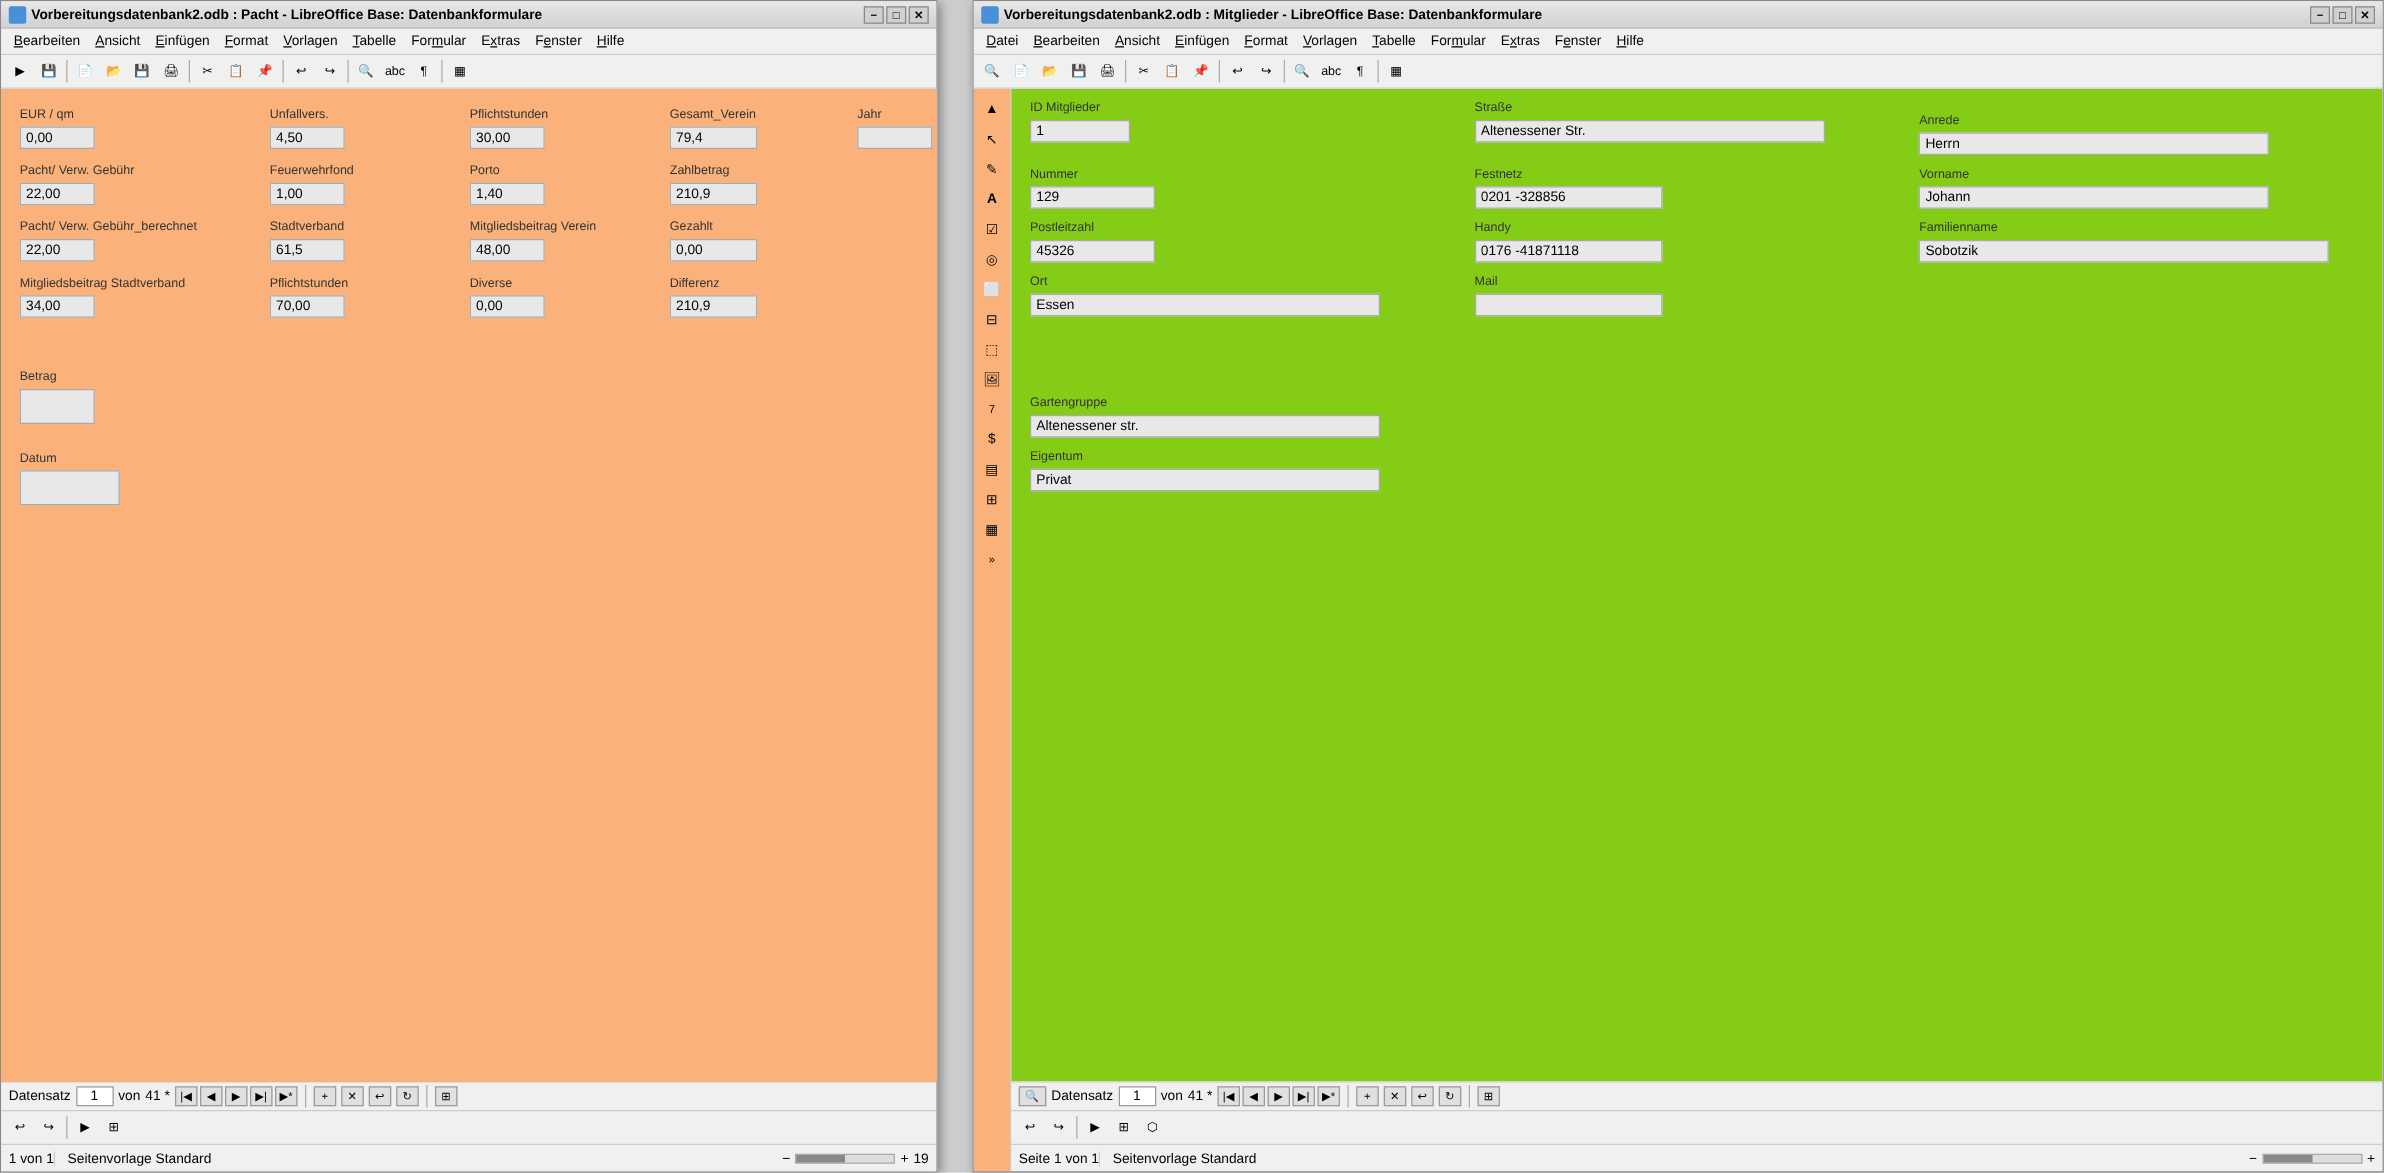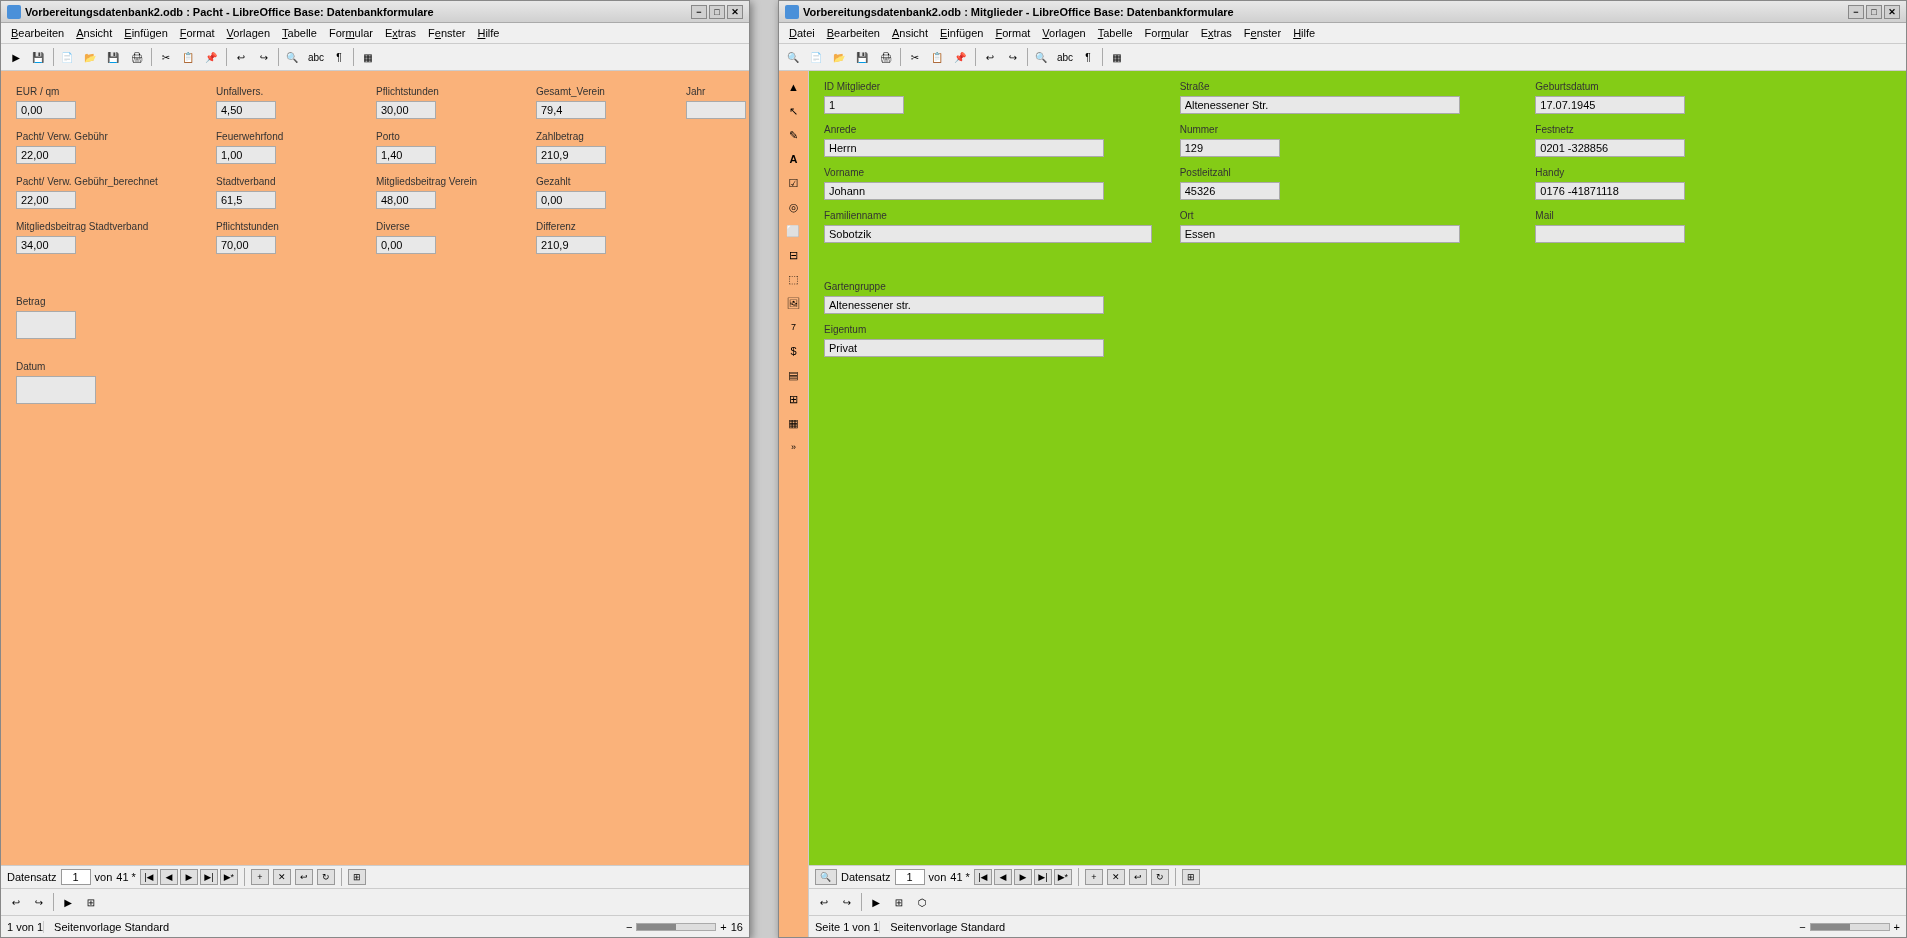--- a/index.html
+++ b/index.html
@@ -463,21 +463,21 @@
 
   <div class="status-bar-bottom">
     <span class="status-section">1 von 1</span>
     <span>Seitenvorlage Standard</span>
     <div class="zoom-bar">
       <span>−</span>
       <div style="width:80px;height:8px;background:#ddd;border:1px solid #aaa;position:relative;">
         <div style="width:50%;height:100%;background:#888;"></div>
       </div>
       <span>+</span>
-      <span>16</span>
+      <span>19</span>
     </div>
   </div>
 </div>
 
 <div class="window" id="win2">
 
   <div class="title-bar">
     <div class="title-bar-left">
       <span class="title-bar-icon"></span>
       <span>Vorbereitungsdatenbank2.odb : Mitglieder - LibreOffice Base: Datenbankformulare</span>
@@ -549,24 +549,20 @@
       <div class="win2-form-canvas">
 
         <div class="field-container">
           <span class="field-label">ID Mitglieder</span>
           <input class="field-input" type="text" value="1" style="width: 80px;">
         </div>
         <div class="field-container">
           <span class="field-label">Straße</span>
           <input class="field-input" type="text" value="Altenessener Str." style="width: 280px;">
         </div>
-        <div class="field-container">
-          <span class="field-label">Geburtsdatum</span>
-          <input class="field-input" type="text" value="17.07.1945" style="width: 150px;">
-        </div>
 
         <div class="field-container" style="margin-top:10px;">
           <span class="field-label">Anrede</span>
           <input class="field-input" type="text" value="Herrn" style="width: 280px;">
         </div>
         <div class="field-container" style="margin-top:10px;">
           <span class="field-label">Nummer</span>
           <input class="field-input" type="text" value="129" style="width: 100px;">
         </div>
         <div class="field-container" style="margin-top:10px;">
@@ -593,21 +589,21 @@
         </div>
         <div class="field-container" style="margin-top:10px;">
           <span class="field-label">Ort</span>
           <input class="field-input" type="text" value="Essen" style="width: 280px;">
         </div>
         <div class="field-container" style="margin-top:10px;">
           <span class="field-label">Mail</span>
           <input class="field-input" type="text" value="" style="width: 150px;">
         </div>
 
-        <div class="field-container" style="margin-top:38px; grid-column:1; grid-row:5;">
+        <div class="field-container" style="margin-top:64px; grid-column:1; grid-row:5;">
           <span class="field-label">Gartengruppe</span>
           <input class="field-input" type="text" value="Altenessener str." style="width: 280px;">
         </div>
 
         <div class="field-container" style="margin-top:10px; grid-column:1; grid-row:6;">
           <span class="field-label">Eigentum</span>
           <input class="field-input" type="text" value="Privat" style="width: 280px;">
         </div>
       </div>
 

